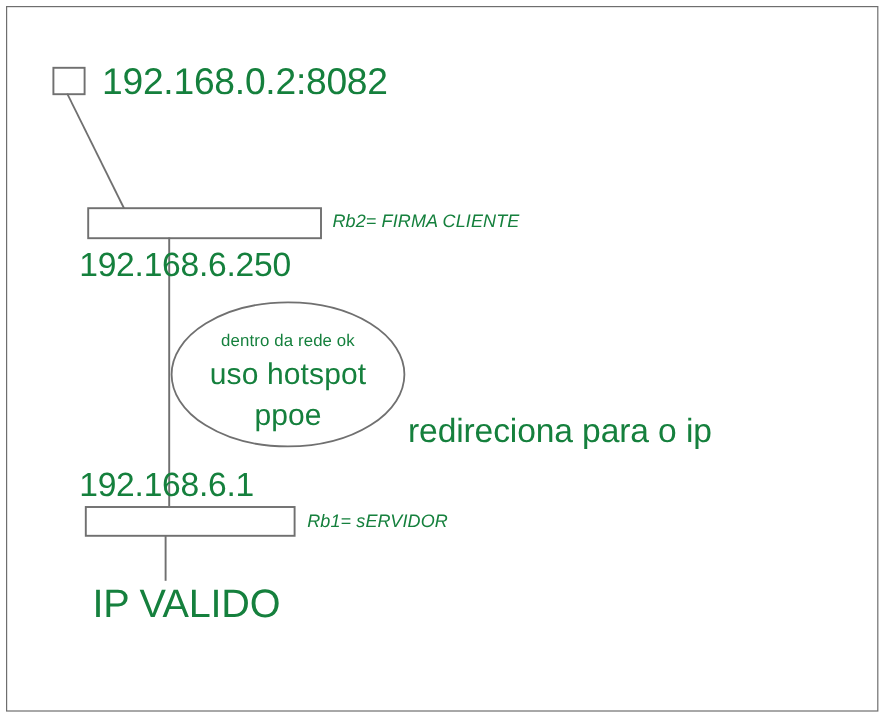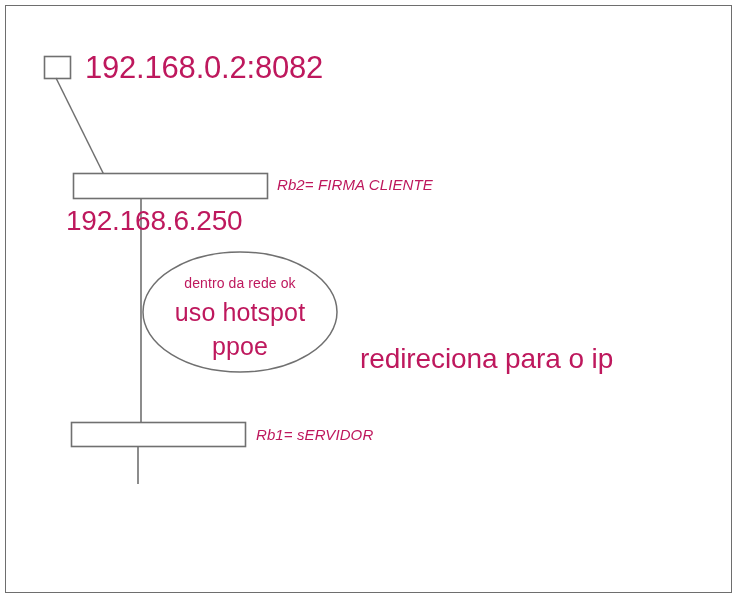--- a/index.html
+++ b/index.html
@@ -33,21 +33,21 @@
   
   #shapes {
     position: absolute;
     left: 0;
     top: 0;
     width: 739px;
     height: 600px;
   }
   .txt {
     position: absolute;
-    color: #be185d;
+    color: #15803d;
     white-space: pre;
     line-height: 1;
   }
   .t-ip-big {
     font-size: 31px;
     letter-spacing: -0.2px;
   }
   .t-ip-mid {
     font-size: 28px;
     letter-spacing: -0.2px;
@@ -107,19 +107,21 @@
 
   <div class="txt t-ip-mid" style="left:66px; top:207px;">192.168.6.250</div>
 
   <div class="txt t-note-small center" style="left:140px; top:276px; width:200px;">dentro da rede ok</div>
 
   <div class="txt t-note-big center" style="left:140px; top:300px; width:200px;">uso hotspot</div>
 
   <div class="txt t-note-big center" style="left:140px; top:334px; width:200px;">ppoe</div>
 
 
-  <div class="txt t-right" style="left:360px; top:345px;">redireciona para o ip</div>
+  <div class="txt t-right" style="left:340px; top:345px;">redireciona para o ip</div>
 
+  <div class="txt t-ip-mid" style="left:66px; top:390px;">192.168.6.1</div>
 
   <div class="txt t-label" style="left:256px; top:427px;">Rb1= sERVIDOR</div>
 
+  <div class="txt t-valid" style="left:77px; top:486px;">IP VALIDO</div>
 
 </div>
 
 </body></html>

